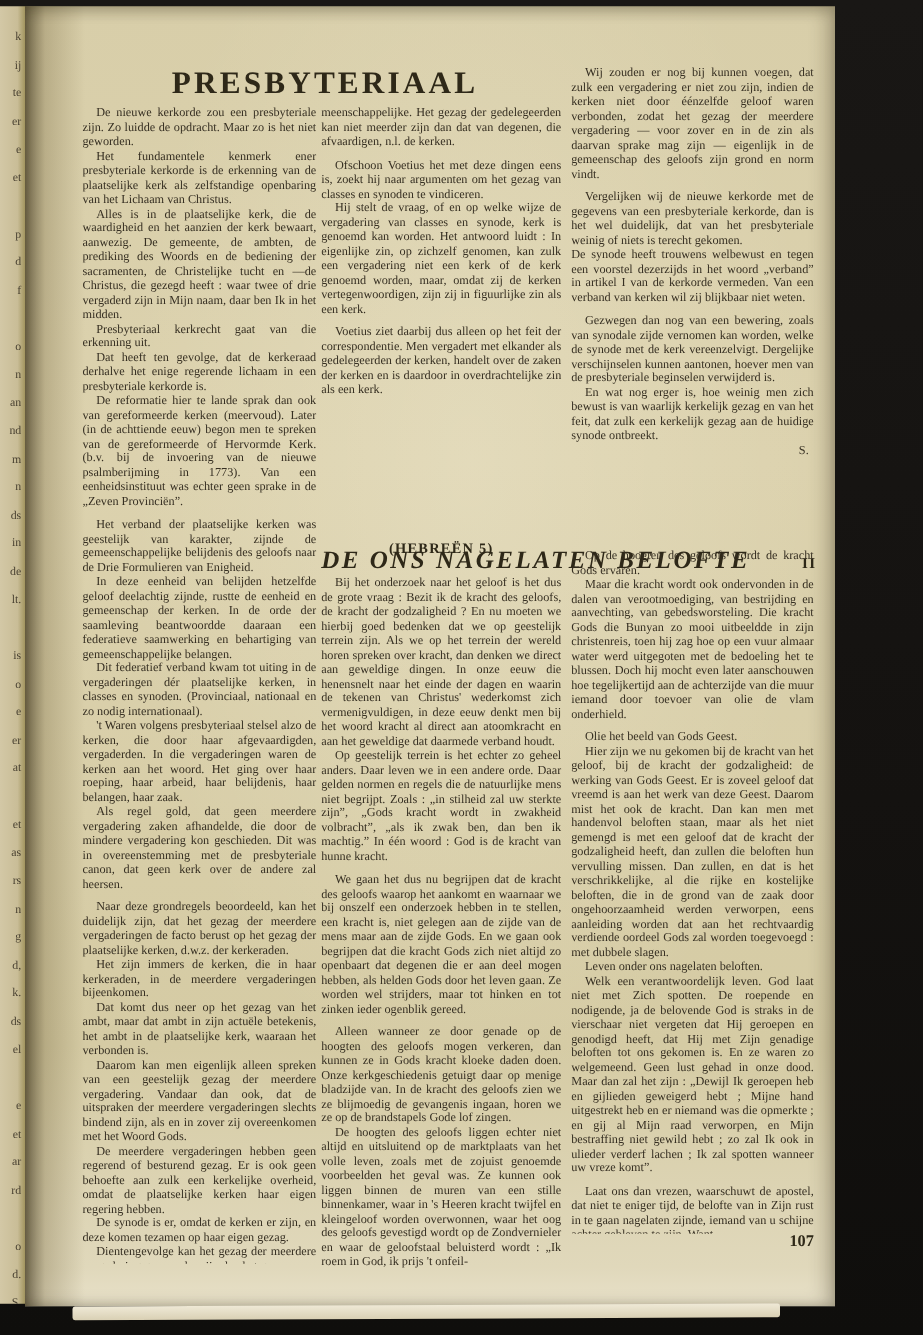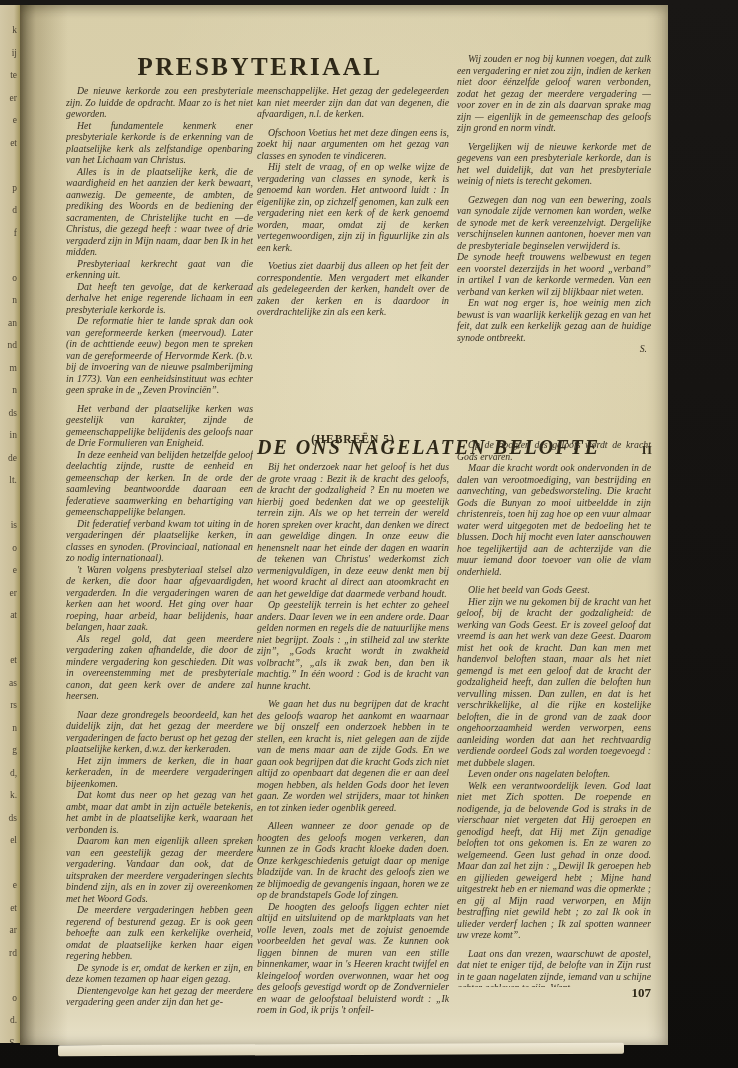--- a/index.html
+++ b/index.html
@@ -50,21 +50,21 @@
   }
   .col{
     position:absolute;overflow:hidden;
     text-align:justify;font-size:9.8px;line-height:11.5px;color:#362f22;
   }
   .col-1{left:46px;top:80px;width:187px;height:926px;}
   .col-2a{left:237px;top:80px;width:192px;height:296px;}
   .col-3a{left:437px;top:48px;width:194px;height:342px;}
   .col-2b{left:237px;top:456px;width:192px;height:566px;}
   .col-3b{left:437px;top:434px;width:194px;height:548px;}
-  .para{margin:0;text-indent:11px;font-style:italic;}
+  .para{margin:0;text-indent:11px;}
   .para.gap{margin-top:7px;}
   .para.noindent{text-indent:0;}
   .para.align-right{text-align:right;text-indent:0;padding-right:4px;}
   .page-number{
     position:absolute;left:437px;top:980px;width:194px;
     text-align:right;font-size:13px;font-weight:bold;color:#2e2818;
   }
 </style>
 </head>
 <body>
@@ -148,22 +148,22 @@
     <div class="col col-2a">
         <p class="para noindent">meenschappelijke. Het gezag der gedelegeerden kan niet meerder zijn dan dat van degenen, die afvaardigen, n.l. de kerken.</p>
         <p class="para gap">Ofschoon Voetius het met deze dingen eens is, zoekt hij naar argumenten om het gezag van classes en synoden te vindiceren.</p>
         <p class="para">Hij stelt de vraag, of en op welke wijze de vergadering van classes en synode, kerk is genoemd kan worden. Het antwoord luidt : In eigenlijke zin, op zichzelf genomen, kan zulk een vergadering niet een kerk of de kerk genoemd worden, maar, omdat zij de kerken vertegenwoordigen, zijn zij in figuurlijke zin als een kerk.</p>
         <p class="para gap">Voetius ziet daarbij dus alleen op het feit der correspondentie. Men vergadert met elkander als gedelegeerden der kerken, handelt over de zaken der kerken en is daardoor in overdrachtelijke zin als een kerk.</p>
       </div>
 
     <div class="col col-3a">
         <p class="para">Wij zouden er nog bij kunnen voegen, dat zulk een vergadering er niet zou zijn, indien de kerken niet door éénzelfde geloof waren verbonden, zodat het gezag der meerdere vergadering — voor zover en in de zin als daarvan sprake mag zijn — eigenlijk in de gemeenschap des geloofs zijn grond en norm vindt.</p>
         <p class="para gap">Vergelijken wij de nieuwe kerkorde met de gegevens van een presbyteriale kerkorde, dan is het wel duidelijk, dat van het presbyteriale weinig of niets is terecht gekomen.</p>
+        <p class="para noindent">De synode heeft trouwens welbewust en tegen een voorstel dezerzijds in het woord „verband” in artikel I van de kerkorde vermeden. Van een verband van kerken wil zij blijkbaar niet weten.</p>
         <p class="para gap">Gezwegen dan nog van een bewering, zoals van synodale zijde vernomen kan worden, welke de synode met de kerk vereenzelvigt. Dergelijke verschijnselen kunnen aantonen, hoever men van de presbyteriale beginselen verwijderd is.</p>
-        <p class="para noindent">De synode heeft trouwens welbewust en tegen een voorstel dezerzijds in het woord „verband” in artikel I van de kerkorde vermeden. Van een verband van kerken wil zij blijkbaar niet weten.</p>
         <p class="para">En wat nog erger is, hoe weinig men zich bewust is van waarlijk kerkelijk gezag en van het feit, dat zulk een kerkelijk gezag aan de huidige synode ontbreekt.</p>
         <p class="para align-right">S.</p>
       </div>
 
     <div class="headline2">
       <span class="h2-title">DE ONS NAGELATEN BELOFTE</span>
       <span class="h2-part">II</span>
     </div>
 
     <div class="subhead">(HEBREËN 5)</div>

